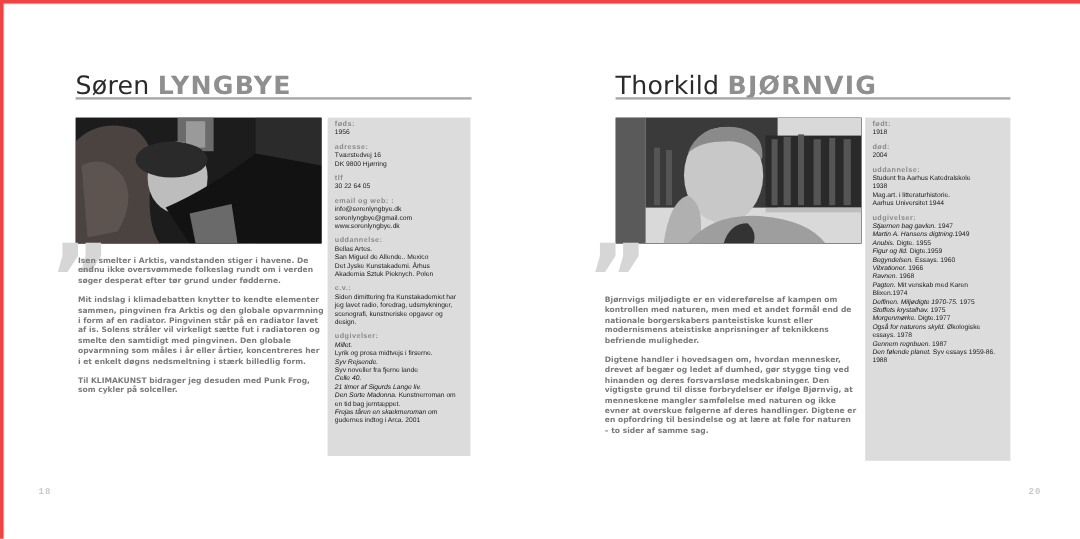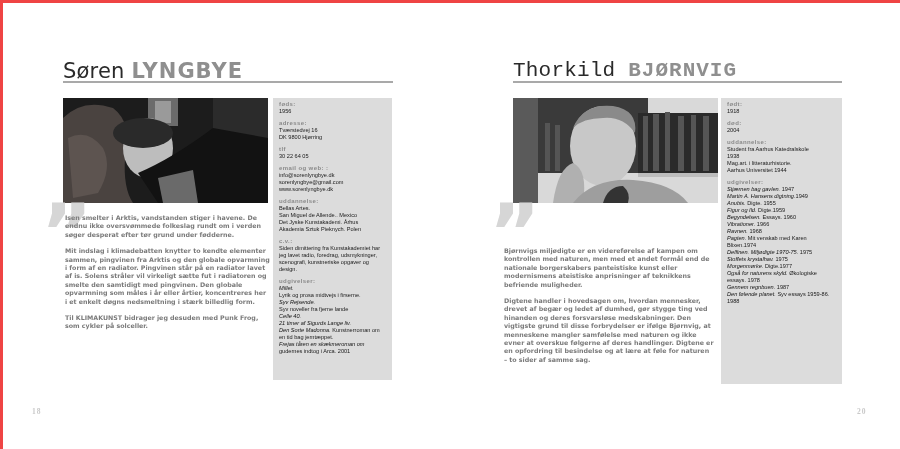--- a/index.html
+++ b/index.html
@@ -23,21 +23,21 @@
   .sidebar .val { color:#1a1a1a; }
   .sidebar .it { font-style:italic; }
 
   .quote { position:absolute; font-family:"DejaVu Sans", sans-serif; font-weight:bold; font-size:78px; line-height:60px; color:#d6d6d6; letter-spacing:-6px; }
 
   .body { position:absolute; font-family:"DejaVu Sans", sans-serif; font-weight:bold; font-size:6.3px; line-height:8.4px; color:#7a7a7a; }
   .body p { margin:0 0 8px 0; }
 
   .subhead { position:absolute; font-family:"DejaVu Sans", sans-serif; font-size:9.5px; line-height:11px; color:#222; letter-spacing:0.6px; }
 
-  .pagenum { position:absolute; font-family:Liberation Serif, serif; font-weight:bold; font-size:7.5px; color:#c9c9c9; letter-spacing:1px; }
+  .pagenum { position:absolute; font-family:Liberation Mono, monospace; font-weight:bold; font-size:7.5px; color:#c9c9c9; letter-spacing:1px; }
 </style>
 </head>
 <body>
 
 <div class="spread">
 
   <div class="page left">
     <div class="title" style="left:60px; top:56px;">
       <span class="first">Søren</span>
       <span class="last">LYNGBYE</span>
@@ -100,21 +100,21 @@
     <div class="body" style="left:62px; top:211px; width:205px;">
       <p>Isen smelter i Arktis, vandstanden stiger i havene. De endnu ikke oversvømmede folkeslag rundt om i verden søger desperat efter tør grund under fødderne.</p>
       <p>Mit indslag i klimadebatten knytter to kendte elementer sammen, pingvinen fra Arktis og den globale opvarmning i form af en radiator. Pingvinen står på en radiator lavet af is. Solens stråler vil virkeligt sætte fut i radiatoren og smelte den samtidigt med pingvinen. Den globale opvarmning som måles i år eller årtier, koncentreres her i et enkelt døgns nedsmeltning i stærk billedlig form.</p>
       <p>Til KLIMAKUNST bidrager jeg desuden med Punk Frog, som cykler på solceller.</p>
     </div>
 
     <div class="pagenum" style="left:29px; top:404px;">18</div>
   </div>
 
   <div class="page right">
-    <div class="title" style="left:61px; top:56px;font-family:Liberation Mono, monospace;">
+    <div class="title" style="left:61px; top:56px;">
       <span class="first">Thorkild</span>
       <span class="last">BJØRNVIG</span>
     </div>
     <div class="rule" style="left:61px; top:78px; width:329px;"></div>
 
     <div class="photo" style="left:61px; top:95px; width:205px; height:105px;">
       <svg width="205" height="105" viewBox="0 0 205 105">
         <rect width="205" height="105" fill="#d9d9d9"></rect>
         <rect x="0" y="0" width="25" height="105" fill="#5a5a5a"></rect>
         <rect x="25" y="0" width="110" height="75" fill="#3a3a3a"></rect>

